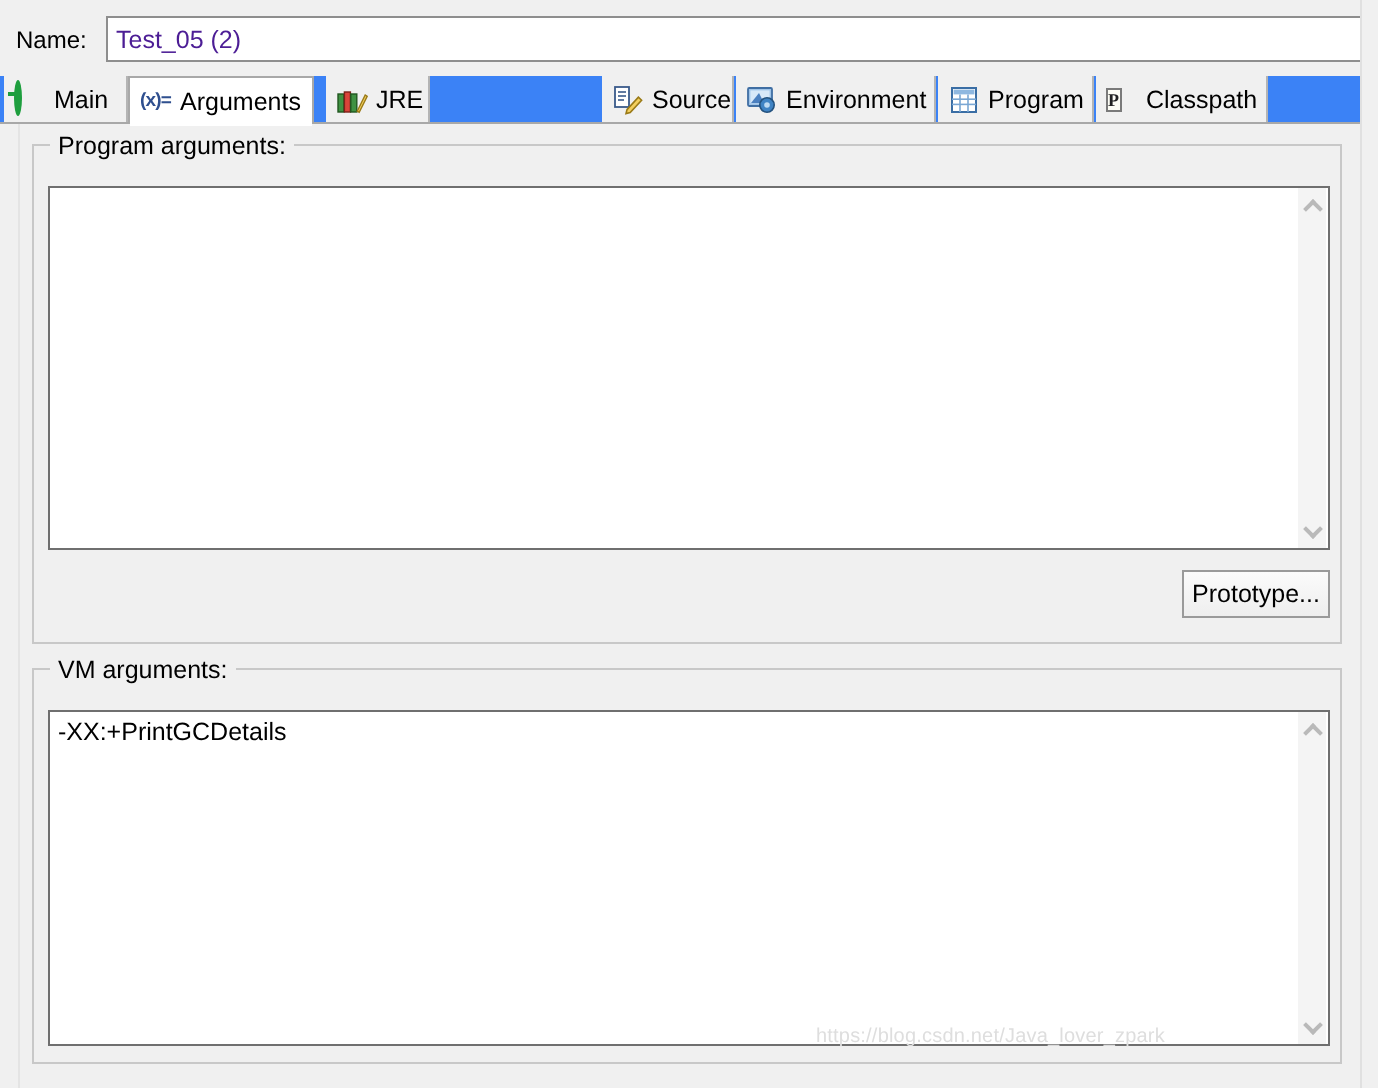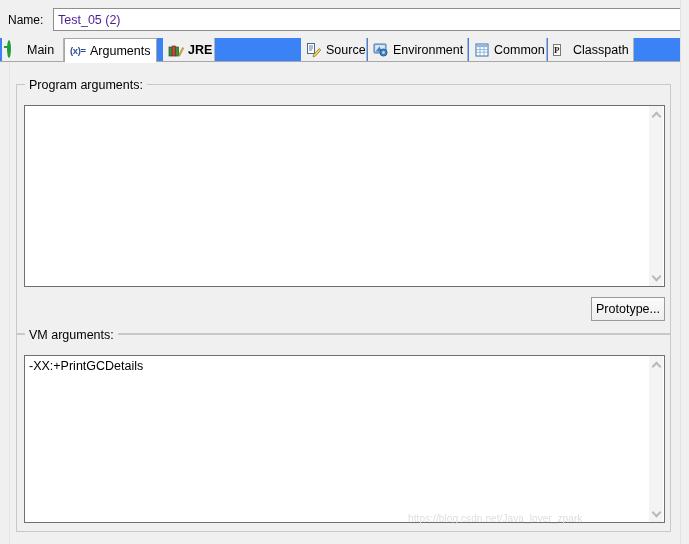--- a/index.html
+++ b/index.html
@@ -334,21 +334,21 @@
         <span class="ico-main"></span>
       </span>
       <span class="tab-label">Main</span>
     </div>
 
     <div class="tab selected" style="left:64px; width:93px;">
       <span class="tab-ico ico-args">(x)=</span>
       <span class="tab-label">Arguments</span>
     </div>
 
-    <div class="tab" style="left:163px; width:52px;font-weight:bold;">
+    <div class="tab" style="left:163px; width:52px;">
       <span class="tab-ico">
         <svg class="ico-jre" viewBox="0 0 16 16">
           <rect x="1" y="5" width="3" height="9" fill="#3f9142" stroke="#20561f" stroke-width="0.7"></rect>
           <rect x="4.2" y="4" width="3" height="10" fill="#d9443a" stroke="#7d2019" stroke-width="0.7"></rect>
           <rect x="7.4" y="5" width="3" height="9" fill="#3f9142" stroke="#20561f" stroke-width="0.7"></rect>
           <path d="M10.6 13.6 L14.6 5.5 L15.6 6.2 L11.6 14.1 Z" fill="#f3cf5e" stroke="#9a7a17" stroke-width="0.7"></path>
         </svg>
       </span>
       <span class="tab-label">JRE</span>
     </div>
@@ -384,34 +384,34 @@
       <span class="tab-ico">
         <svg class="ico-common" viewBox="0 0 16 16">
           <rect x="2" y="2" width="12" height="12" fill="#ffffff" stroke="#3a6ea5" stroke-width="1"></rect>
           <rect x="2.8" y="2.8" width="10.4" height="2.4" fill="#8fb8e0"></rect>
           <line x1="2" y1="7.6" x2="14" y2="7.6" stroke="#7aa7d4" stroke-width="0.8"></line>
           <line x1="2" y1="10.2" x2="14" y2="10.2" stroke="#7aa7d4" stroke-width="0.8"></line>
           <line x1="6" y1="5.2" x2="6" y2="14" stroke="#7aa7d4" stroke-width="0.8"></line>
           <line x1="10" y1="5.2" x2="10" y2="14" stroke="#7aa7d4" stroke-width="0.8"></line>
         </svg>
       </span>
-      <span class="tab-label">Common</span>
+      <span class="tab-label">Program</span>
     </div>
 
     <div class="tab" style="left:548px; width:86px; border-right:1px solid #b4b4b4;">
       <span class="tab-ico">
         <span class="ico-proto">P</span>
       </span>
       <span class="tab-label">Classpath</span>
     </div>
   </div>
 
   <div class="page">
 
-    <div class="group" style="left:16px; top:22px; width:655px; height:250px;">
+    <div class="group" style="left:16px; top:10px; width:655px; height:250px;">
       <span class="group-title">Program arguments:</span>
 
       <div class="textarea-wrap" style="left:7px; top:20px; width:641px; height:182px;">
         <textarea class="textarea" spellcheck="false" style=""></textarea>
         <div class="vscroll">
           <div class="track"></div>
           <div class="arrow up">
               <span class="chev"></span>
             </div>
           <div class="arrow down">

